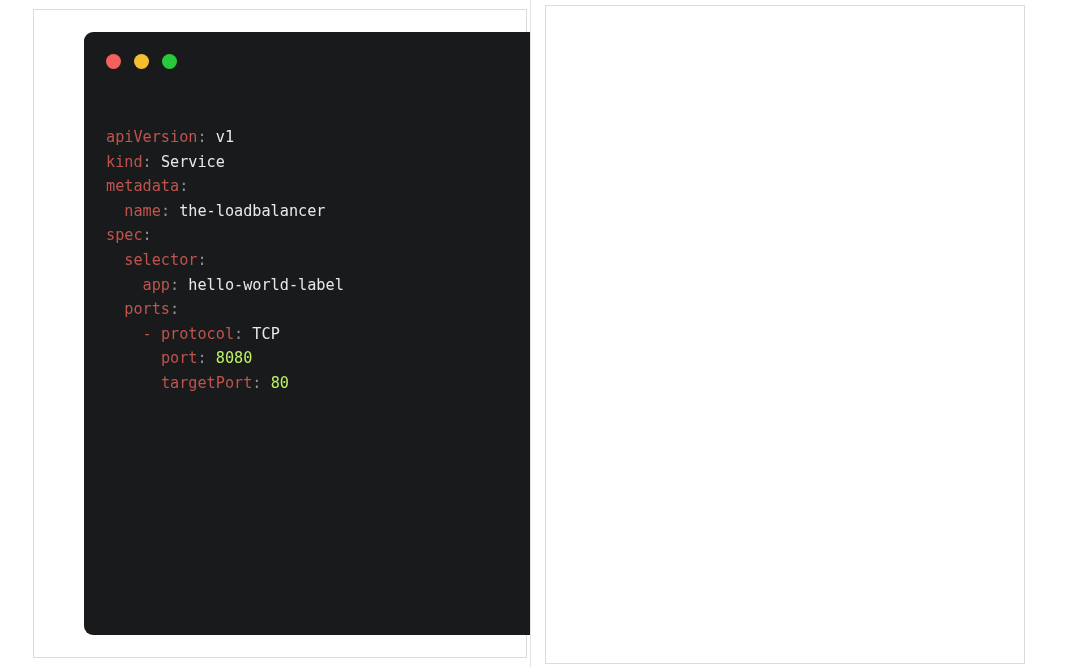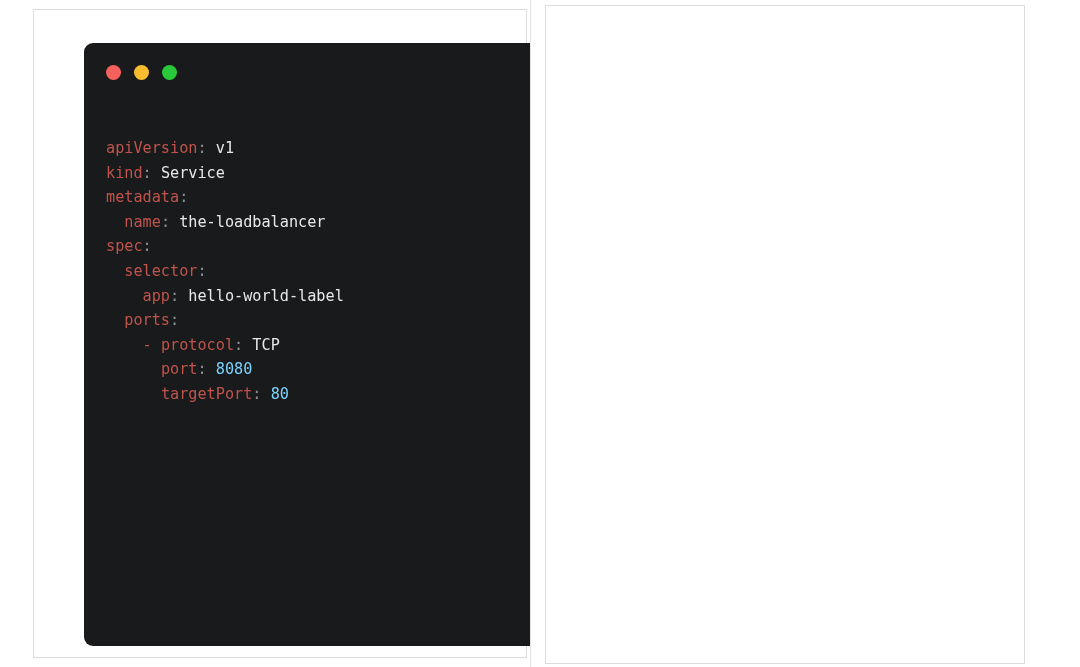--- a/index.html
+++ b/index.html
@@ -46,21 +46,21 @@
   .card-right { left: 14px;  top: 5px;  width: 480px; height: 659px; }
 
   
   .code-window {
     position: absolute;
     box-sizing: border-box;
     background: #191a1b;
     border-radius: 9px;
     overflow: hidden;
   }
-  .cw-left  { left: 50px; top: 22px; width: 466px; height: 603px; margin-top: 11px; }
+  .cw-left  { left: 50px; top: 22px; width: 466px; height: 603px; }
 
   
   .traffic {
     position: absolute;
     top: 0;
     left: 0;
     display: flex;
     gap: 13px;
     padding: 22px 0 0 22px;
   }
@@ -81,21 +81,21 @@
     line-height: 24.6px;
     white-space: pre;
     -webkit-font-smoothing: antialiased;
   }
   .cw-left  .code { top: 93px; padding-left: 22px; }
 
   .line { display: block; height: 24.6px; }
 
   .k   { color: #c0544d; }          
   .v   { color: #e8e8e8; }          
-  .num { color: #7dd3fc; }          
+  .num { color: #bef264; }          
   .c   { color: #8a9199; }          
   .d   { color: #c0544d; }          
 </style>
 </head>
 <body>
 
 <div id="page">
 
   <div class="pane pane-left">
     <div class="card card-left">

